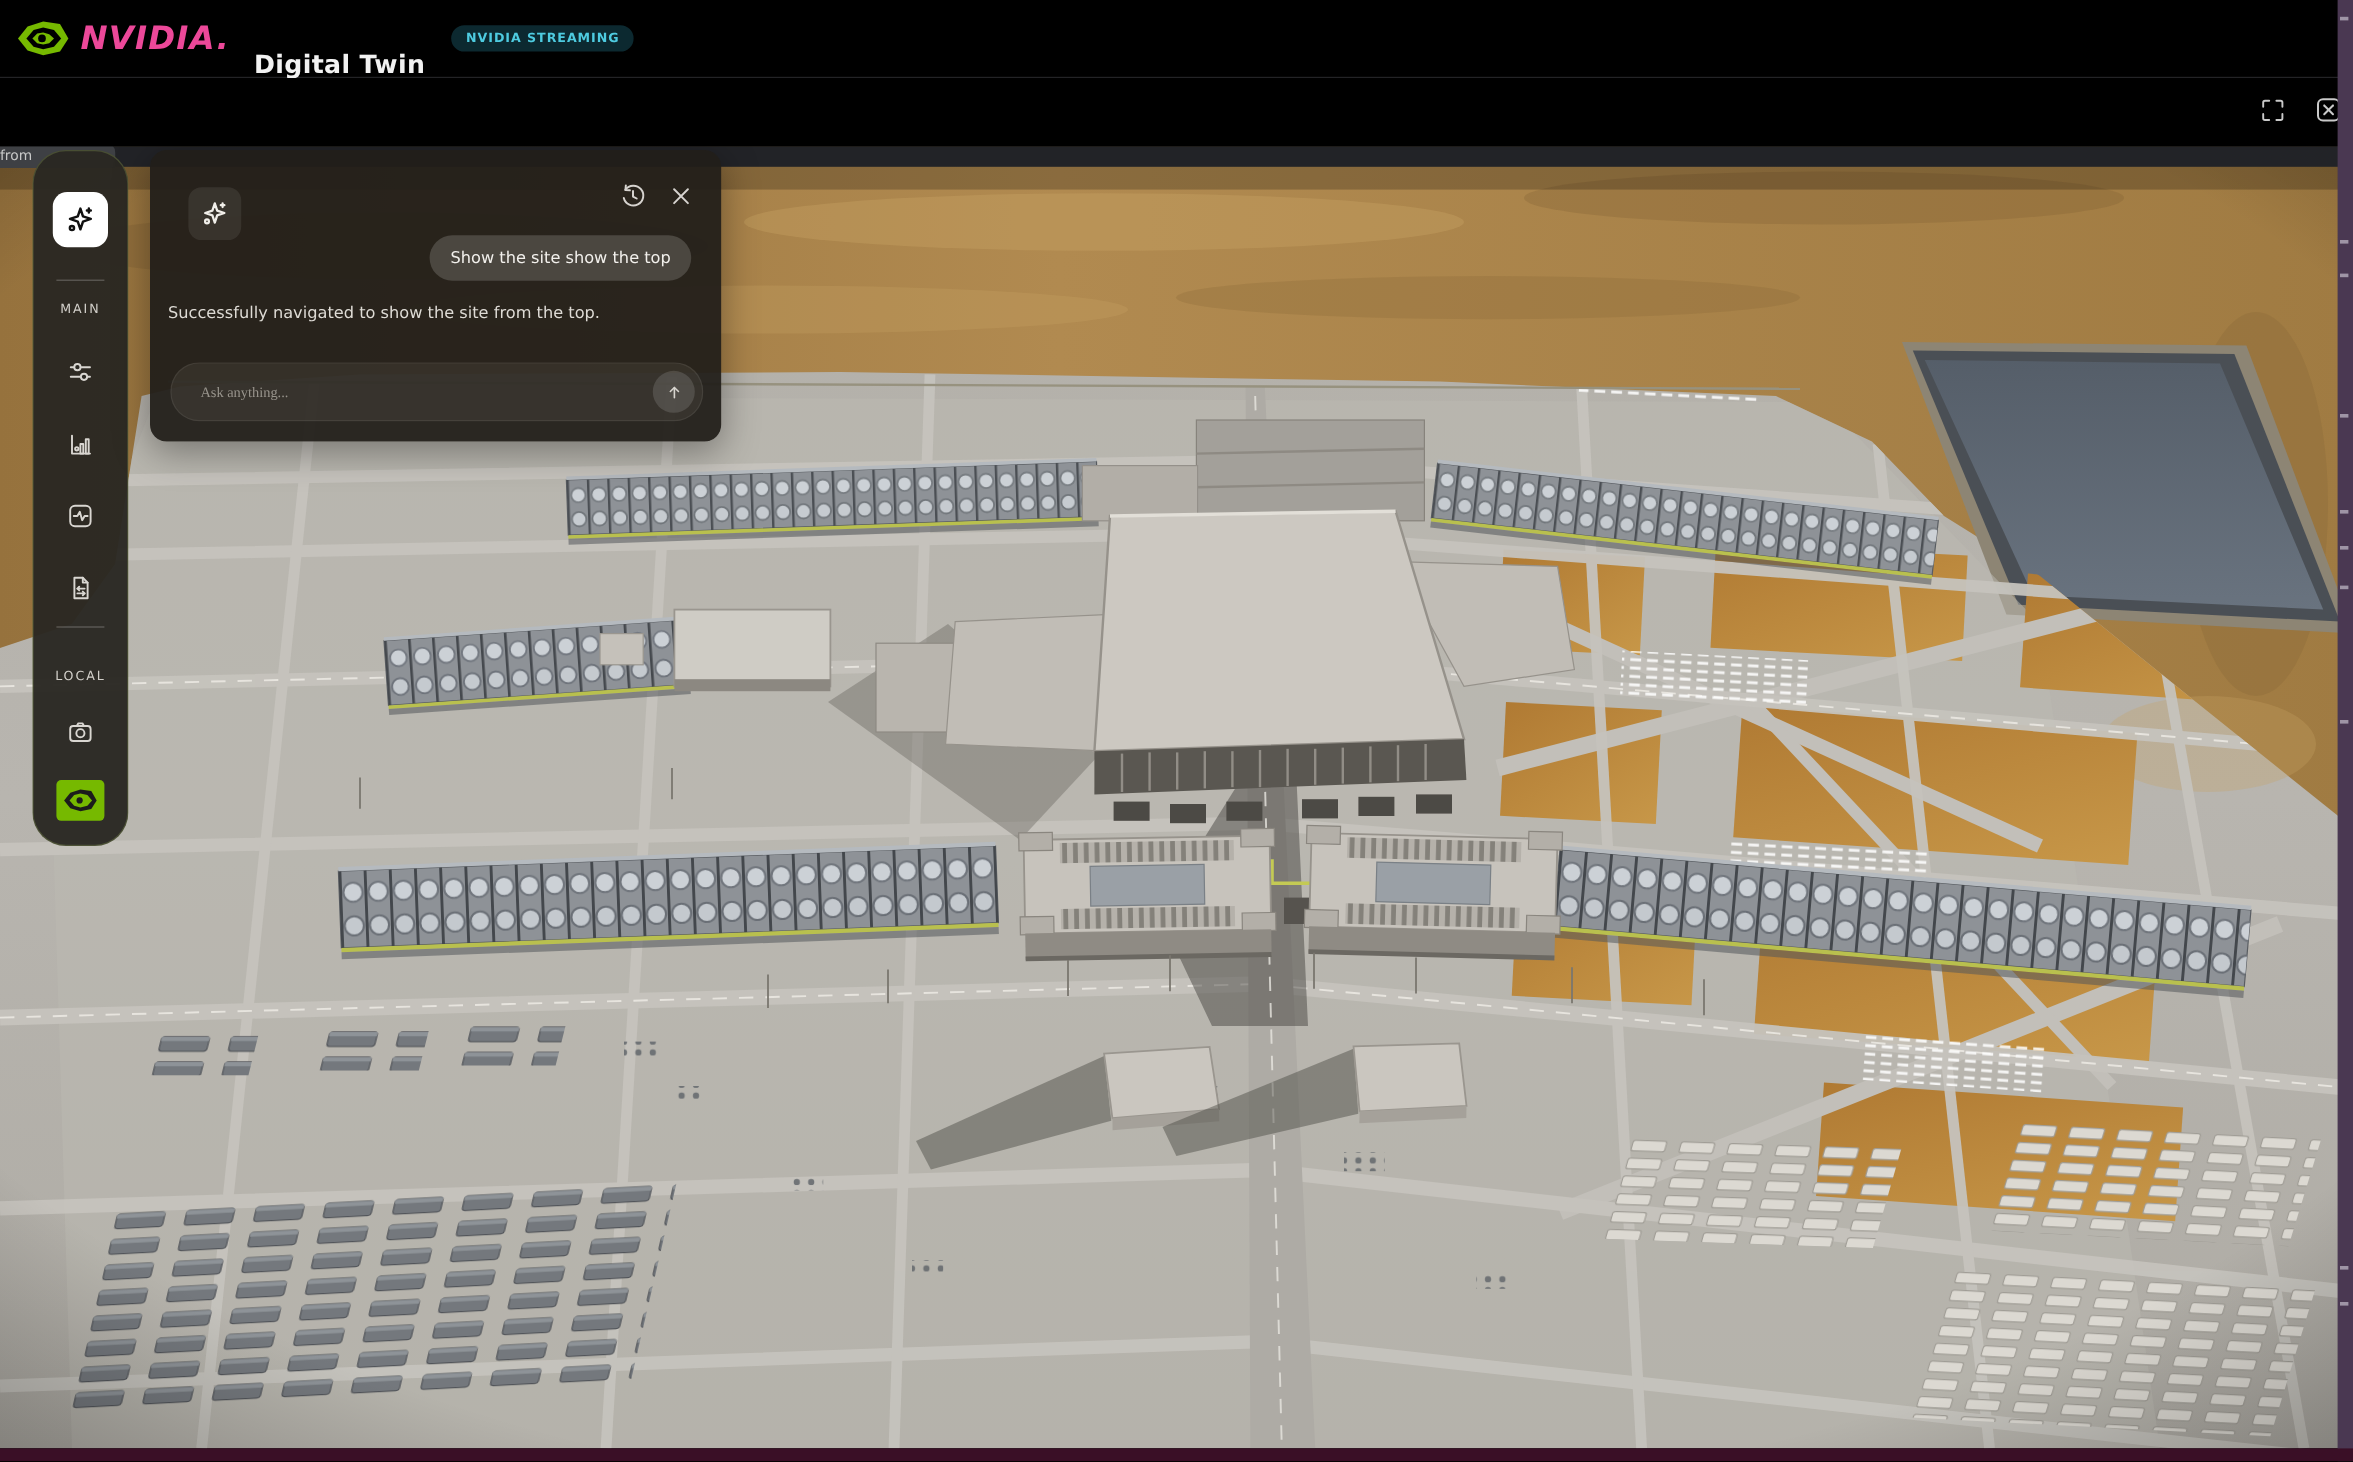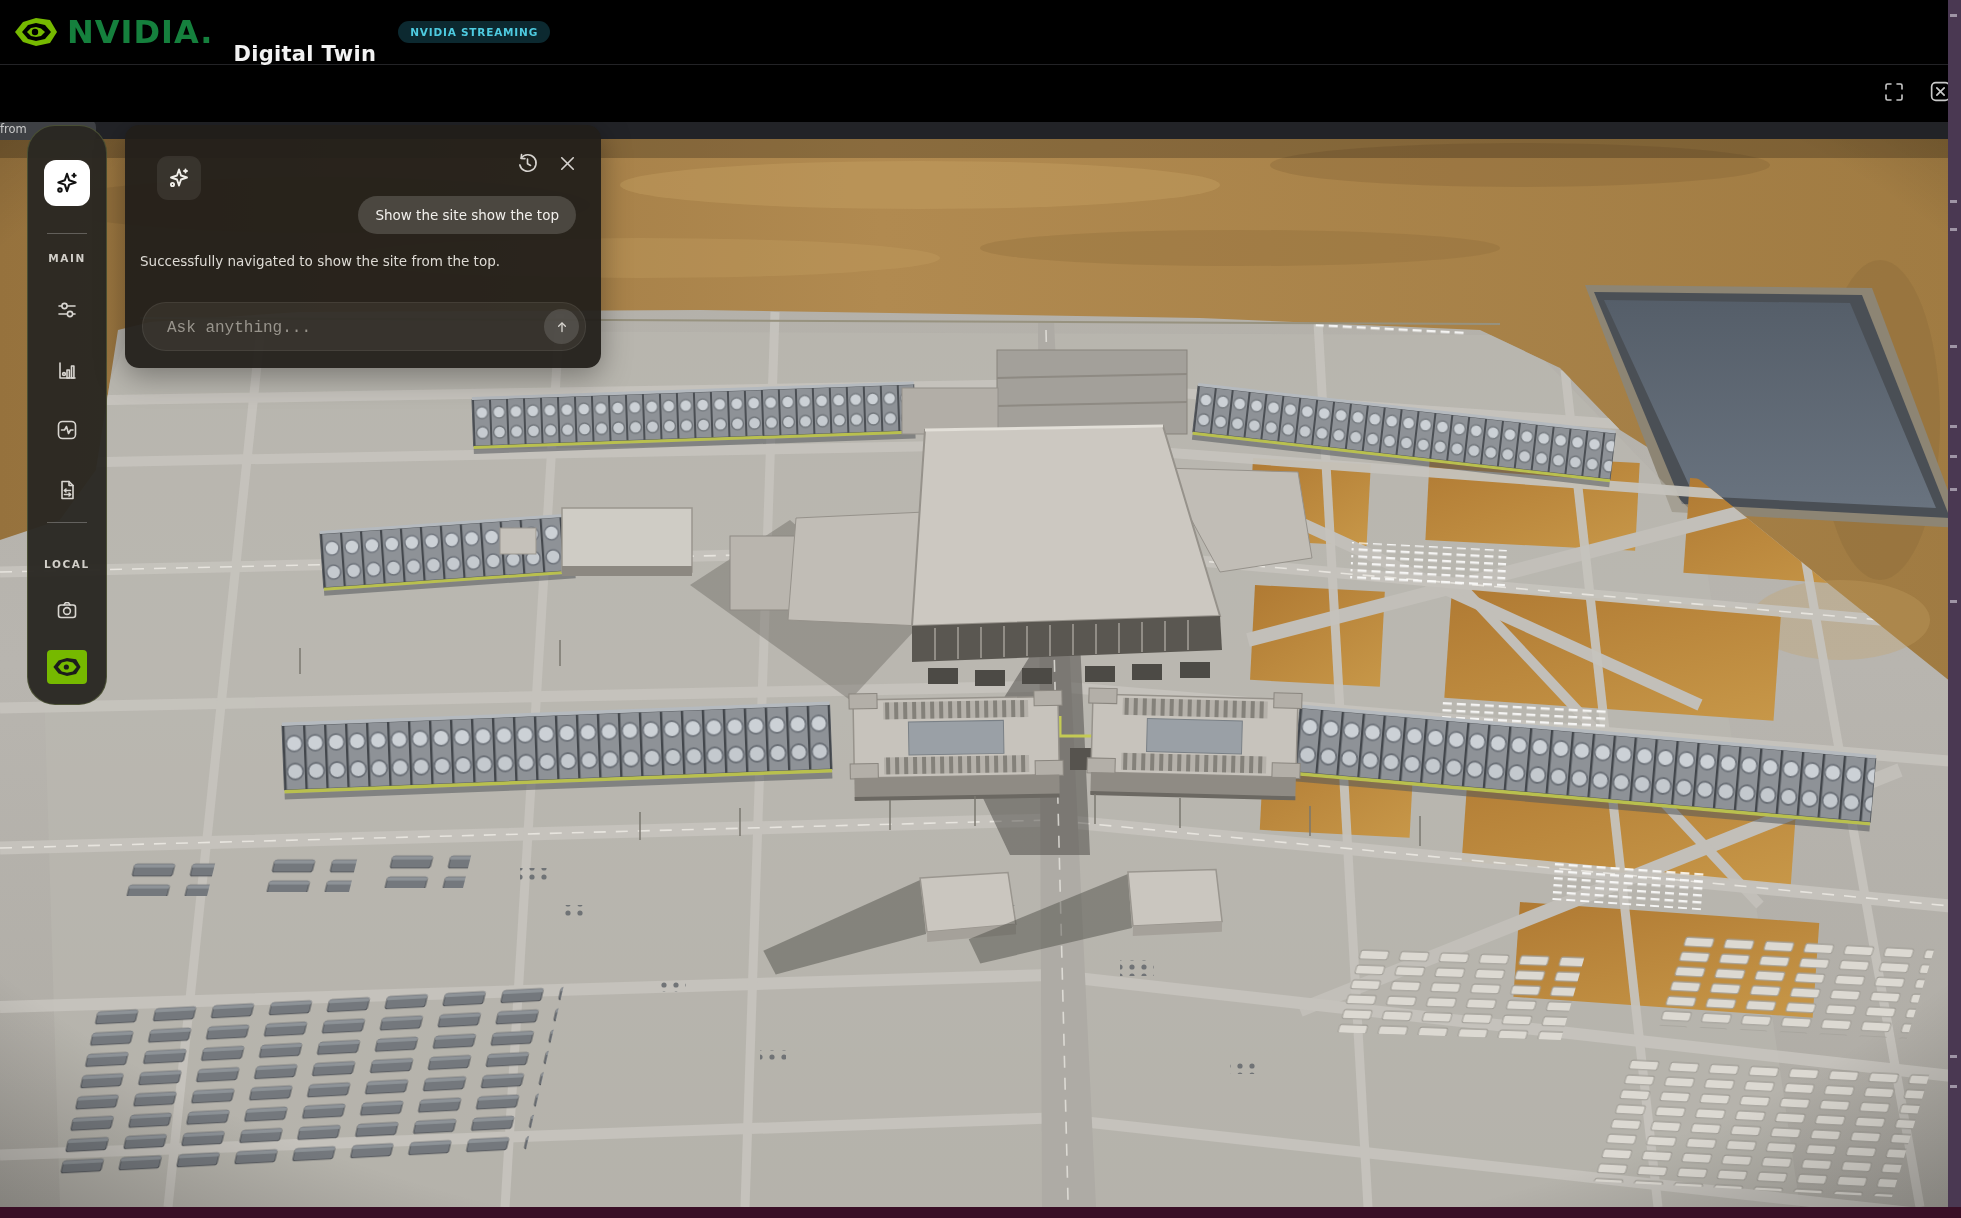--- a/index.html
+++ b/index.html
@@ -2,40 +2,40 @@
 <html><head>
 <meta charset="utf-8">
 <style>
   html,body{margin:0;padding:0;background:#000;}
   .app{position:relative;width:1961px;height:1218px;background:#000;overflow:hidden;
        font-family:"DejaVu Sans","Liberation Sans",sans-serif;color:#fff;}
 
   
   .hdr{position:absolute;left:0;top:0;width:100%;height:64px;background:#000;display:flex;align-items:center;z-index:20;border-bottom:1px solid #232326;}
   .hdr .logo{margin-left:14px;display:flex;align-items:center;}
-  .brand{font-size:32px;font-weight:bold;letter-spacing:1px;color:#15803d;margin-left:9px;}
+  .brand{font-size:27px;font-weight:bold;letter-spacing:1px;color:#ec4899;margin-left:9px;font-style:italic;}
   .title{font-size:21px;font-weight:600;color:#f2f2f2;margin-left:20px;letter-spacing:.3px;margin-top:44px;}
   .badge{margin-left:22px;background:#0c2930;color:#4ecbe0;font-size:10.5px;font-weight:bold;
          letter-spacing:.8px;padding:5px 12px;border-radius:11px;}
 
   
   .tbar{position:absolute;left:0;top:65px;width:100%;height:57px;background:#000;z-index:20;}
   .tbtn{position:absolute;width:24px;height:24px;cursor:pointer;}
   .tbtn svg{stroke:#c9c9c9;fill:none;stroke-width:1.6;stroke-linecap:round;stroke-linejoin:round;}
 
   
   .vp{position:absolute;left:0;top:122px;width:1961px;height:1085px;z-index:1;}
   .vp svg.scene{position:absolute;left:0;top:0;}
   .tabstrip{position:absolute;left:0;top:122px;width:100%;height:17px;background:#222327;z-index:2;}
   .tab{position:absolute;left:-36px;top:119px;width:132px;height:21px;background:#3e4044;border-radius:8px 8px 0 0;z-index:2;}
   .tab span{position:absolute;left:36px;top:3px;font-size:11.5px;color:#c9c9c9;}
 
   
   .sb{position:absolute;left:27px;top:125px;width:78px;height:578px;background:rgba(42,40,34,.96);
-      border:1px solid rgba(130,150,80,.35);border-radius:28px;z-index:5;font-weight:bold;}
+      border:1px solid rgba(130,150,80,.35);border-radius:28px;z-index:5;}
   .sb .ai-btn{position:absolute;left:16px;top:34px;width:46px;height:46px;background:#fff;border-radius:12px;
       display:flex;align-items:center;justify-content:center;cursor:pointer;}
   .sb .ai-btn svg{stroke:#111;fill:none;stroke-width:1.9;stroke-linejoin:round;stroke-linecap:round;}
   .sb .div{position:absolute;left:19px;width:40px;height:1px;background:rgba(255,255,255,.25);}
   .sb .sec{position:absolute;width:100%;text-align:center;font-size:10.5px;letter-spacing:1.6px;color:#d2cfc9;}
   .sb .it{position:absolute;left:27px;width:24px;height:24px;cursor:pointer;}
   .sb .it svg{stroke:#d9d6d1;fill:none;stroke-width:1.6;stroke-linecap:round;stroke-linejoin:round;}
   .sb .nv-tile{position:absolute;left:19px;width:40px;height:34px;background:#76b900;border-radius:4px;cursor:pointer;
       display:flex;align-items:center;justify-content:center;}
 
@@ -46,21 +46,21 @@
         background:rgba(255,255,255,.08);display:flex;align-items:center;justify-content:center;}
   .chat .spark svg{stroke:#f0eee9;fill:none;stroke-width:1.9;stroke-linejoin:round;stroke-linecap:round;}
   .cicon{position:absolute;width:23px;height:23px;cursor:pointer;}
   .cicon svg{stroke:#d6d3cf;fill:none;stroke-width:1.7;stroke-linecap:round;stroke-linejoin:round;}
   .bubble{position:absolute;right:25px;top:71px;background:#4b4740;color:#f2f0ec;font-size:13.5px;
         padding:11px 17px;border-radius:19px;}
   .amsg{position:absolute;left:15px;top:128px;color:#dedbd5;font-size:13.5px;}
   .inp{position:absolute;left:17px;bottom:17px;width:442px;height:47px;border-radius:24px;
         background:rgba(150,140,120,.13);border:1px solid rgba(255,255,255,.07);}
   .inp input{position:absolute;left:22px;top:0;width:330px;height:100%;background:transparent;border:none;outline:none;
-        color:#fca5a5;font-size:16px;font-family:Liberation Mono, monospace;}
+        color:#fca5a5;font-size:12px;font-family:Liberation Serif, serif;}
   .inp input::placeholder{color:#98948c;}
   .send{position:absolute;right:6px;top:6px;width:35px;height:35px;border-radius:50%;background:rgba(255,255,255,.13);
         display:flex;align-items:center;justify-content:center;cursor:pointer;}
   .send svg{stroke:#d8d5cf;fill:none;stroke-width:1.8;stroke-linecap:round;stroke-linejoin:round;}
 
   
   .rstrip{position:absolute;right:0;top:0;width:13px;height:100%;background:#4a3852;z-index:40;}
   .rstrip i{position:absolute;left:2px;width:7px;height:3px;background:rgba(230,225,235,.55);display:block;}
   .bstrip{position:absolute;left:0;bottom:0;width:100%;height:11px;background:#3a0f26;z-index:40;}
 </style>

